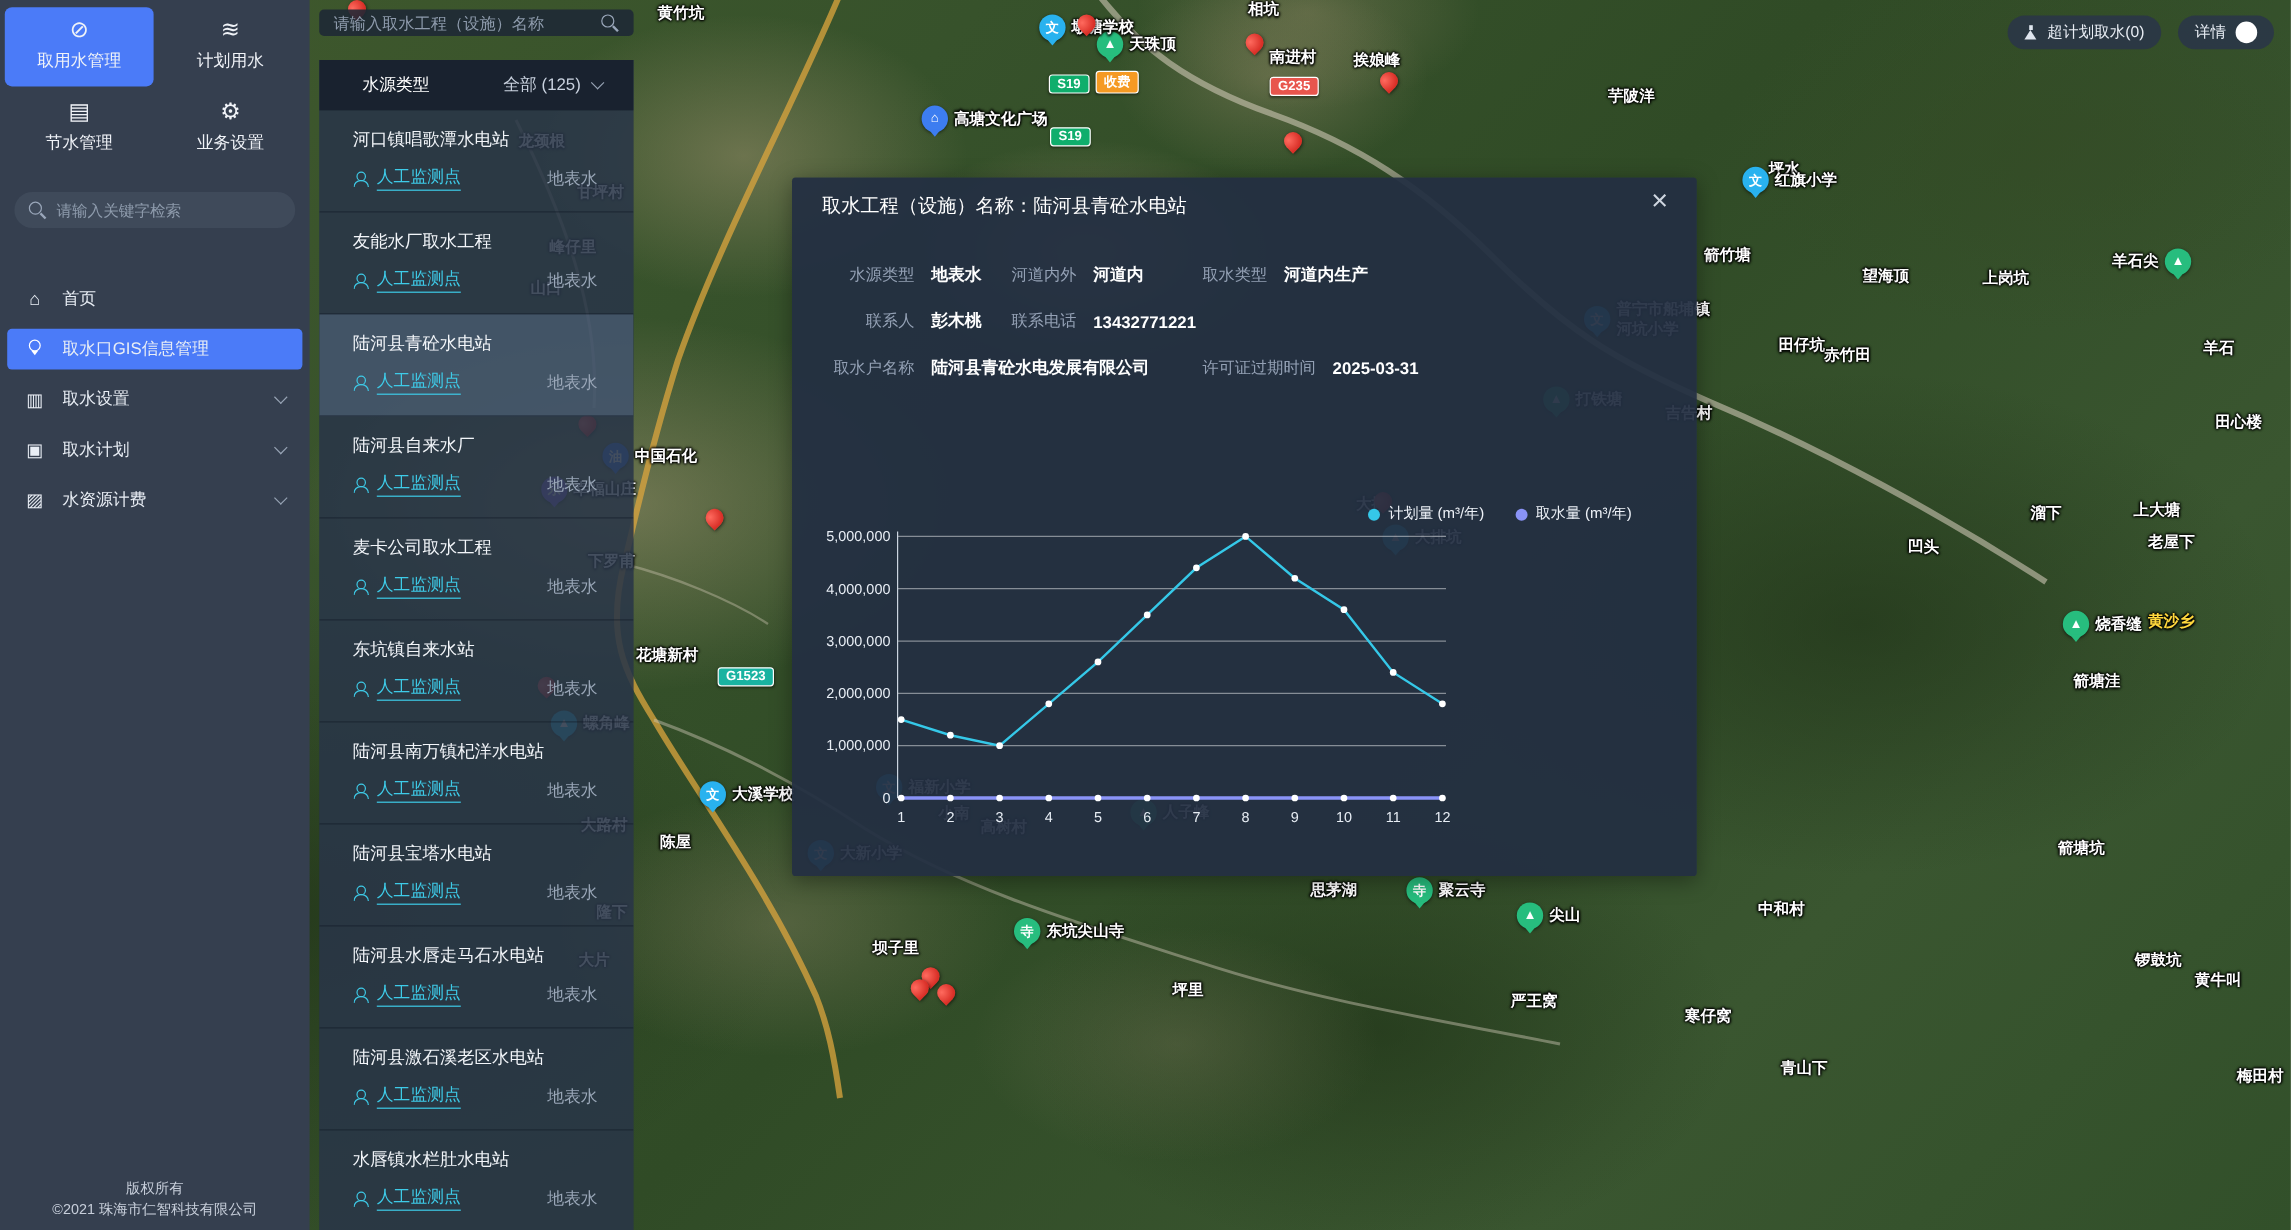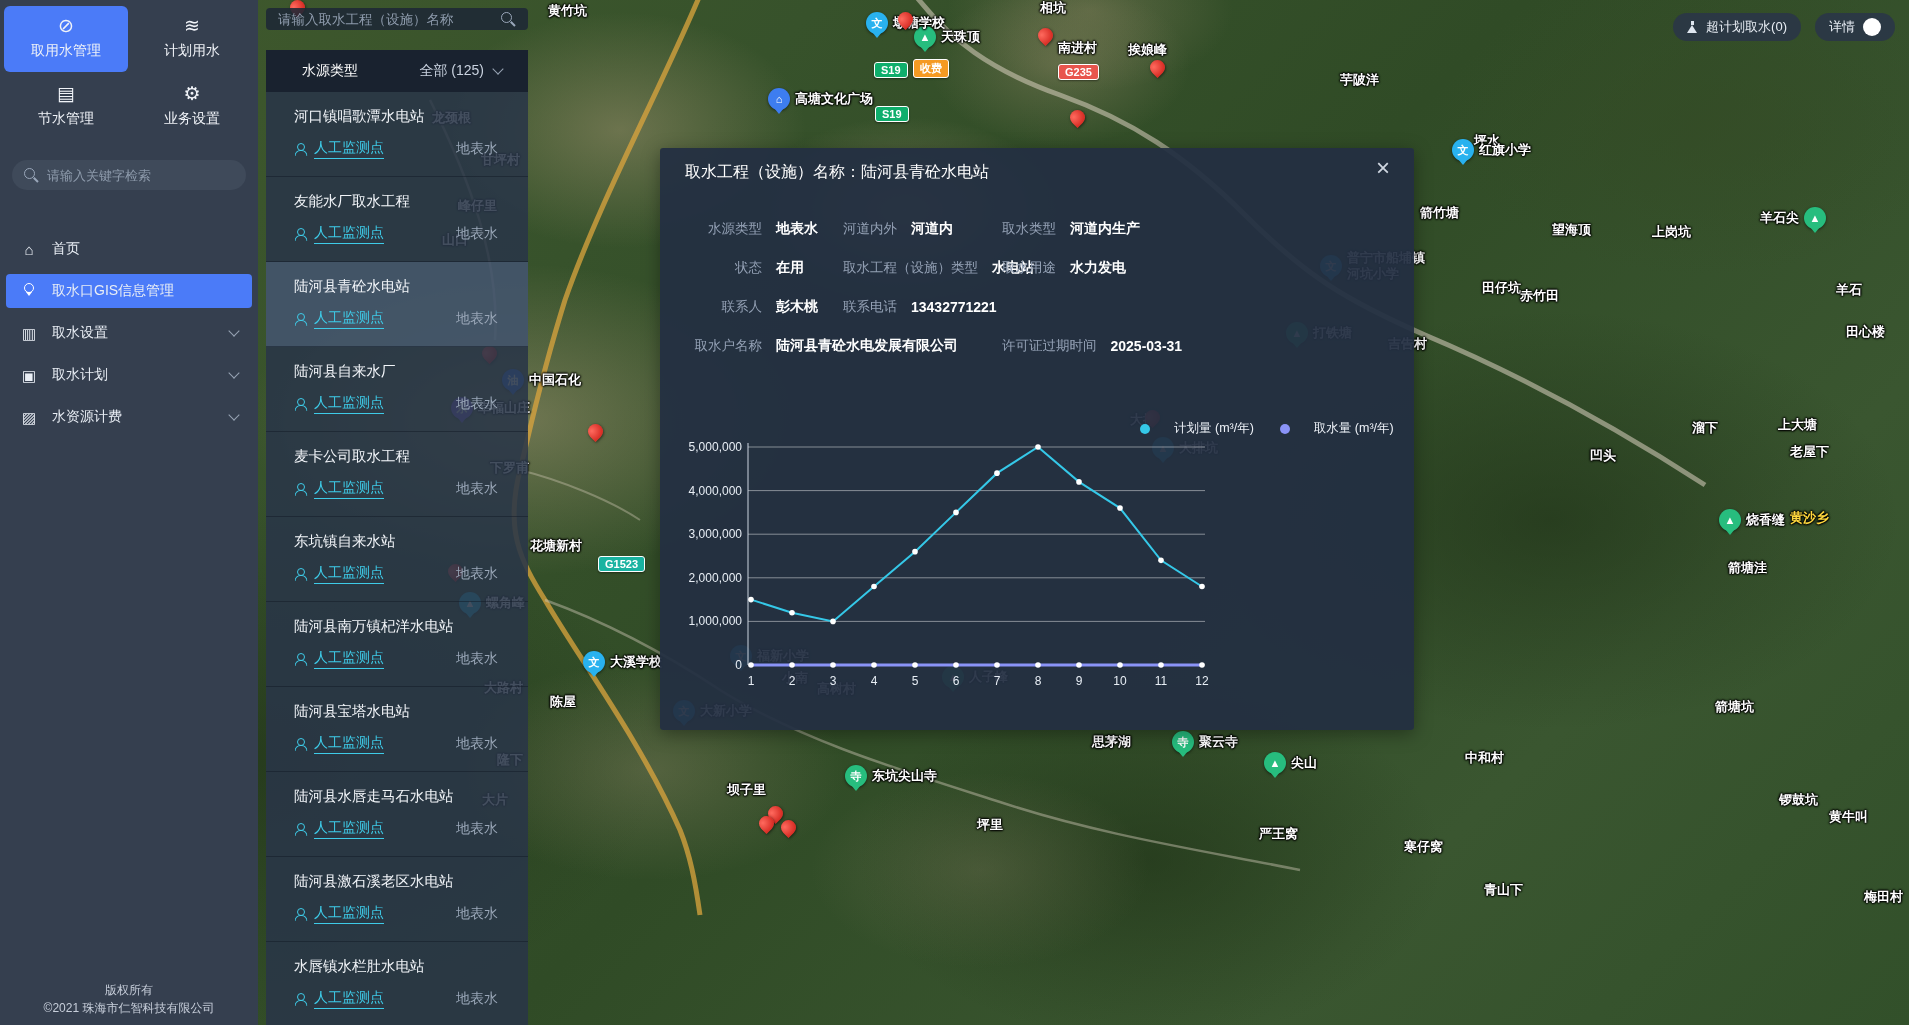--- a/index.html
+++ b/index.html
@@ -107,21 +107,21 @@
   #modal-close { position:absolute; right:24px; top:8px; color:#cfd6e0; font-size:24px; line-height:1; cursor:pointer; }
   #modal-fields { position:absolute; left:0; top:66px; right:0; }
   .frow { position:relative; height:30px; margin-bottom:9px; }
   .fcell { position:absolute; top:0; height:30px; display:flex; align-items:center; white-space:nowrap; }
   .fcell.c1 { left:24px; } .fcell.c2 { left:183px; } .fcell.c3 { left:342px; }
   .fcell.c1 .flabel { display:inline-block; width:78px; text-align:right; }
   .flabel { color:#93a0b4; font-size:13.5px; margin-right:14px; }
   .fvalue { color:#fff; font-size:14px; font-weight:700; }
   #chart-block { position:absolute; left:0; top:268px; right:0; height:300px; }
   #chart-legend { position:absolute; left:480px; top:4px; display:flex; gap:26px; align-items:center; }
-  .lg-item { display:flex; align-items:center; gap:24px; color:#eef2f8; font-size:12.5px;text-align:right; }
+  .lg-item { display:flex; align-items:center; gap:7px; color:#eef2f8; font-size:12.5px;text-align:right; }
   .lg-dot { width:10px; height:10px; border-radius:50%; }
   #chart-svg { position:absolute; left:0; top:22px; width:754px; height:270px; }
 </style>
 </head>
 <body>
 
 <div id="app">
 
   <div id="map">
     <svg id="map-roads" viewBox="0 0 1909 1025" preserveAspectRatio="none">
@@ -138,21 +138,21 @@
         <div class="map-label" style="left: 1128px; top: 42px;">挨娘峰</div>
         <div class="map-label" style="left: 1340px; top: 72px;">芋陂洋</div>
         <div class="map-label" style="left: 1474px; top: 133px;">坪水</div>
         <div class="map-label" style="left: 1420px; top: 205px;">箭竹塘</div>
         <div class="map-label" style="left: 1552px; top: 222px;">望海顶</div>
         <div class="map-label" style="left: 1652px; top: 224px;">上岗坑</div>
         <div class="map-label" style="left: 1836px; top: 282px;">羊石</div>
         <div class="map-label" style="left: 1482px; top: 280px;">田仔坑</div>
         <div class="map-label" style="left: 1520px; top: 288px;">赤竹田</div>
         <div class="map-label" style="left: 1388px; top: 336px;">吉告村</div>
-        <div class="map-label" style="left: 1846px; top: 324px;">田心楼</div>
+        <div class="map-label" style="left: 1846px; top: 344px;">田心楼</div>
         <div class="map-label" style="left: 1130px; top: 412px;">大排</div>
         <div class="map-label" style="left: 1692px; top: 420px;">溜下</div>
         <div class="map-label" style="left: 1778px; top: 417px;">上大塘</div>
         <div class="map-label" style="left: 1790px; top: 444px;">老屋下</div>
         <div class="map-label" style="left: 1590px; top: 448px;">凹头</div>
         <div class="map-label" style="left: 1790px; top: 510px; color: rgb(255, 216, 61);">黄沙乡</div>
         <div class="map-label" style="left: 1728px; top: 560px;">箭塘洼</div>
         <div class="map-label" style="left: 432px; top: 110px;">龙颈根</div>
         <div class="map-label" style="left: 481px; top: 152px;">甘坪村</div>
         <div class="map-label" style="left: 458px; top: 198px;">峰仔里</div>
@@ -471,34 +471,20 @@
             <span class="flabel">水源类型</span>
             <span class="fvalue">地表水</span>
           </div>
           <div class="fcell c2">
             <span class="flabel">河道内外</span>
             <span class="fvalue">河道内</span>
           </div>
           <div class="fcell c3">
             <span class="flabel">取水类型</span>
             <span class="fvalue">河道内生产</span>
-          </div>
-        </div>
-        <div class="frow">
-          <div class="fcell c1">
-            <span class="flabel">状态</span>
-            <span class="fvalue">在用</span>
-          </div>
-          <div class="fcell c2">
-            <span class="flabel">取水工程（设施）类型</span>
-            <span class="fvalue">水电站</span>
-          </div>
-          <div class="fcell c3">
-            <span class="flabel">取水用途</span>
-            <span class="fvalue">水力发电</span>
           </div>
         </div>
         <div class="frow">
           <div class="fcell c1">
             <span class="flabel">联系人</span>
             <span class="fvalue">彭木桃</span>
           </div>
           <div class="fcell c2">
             <span class="flabel">联系电话</span>
             <span class="fvalue">13432771221</span>

